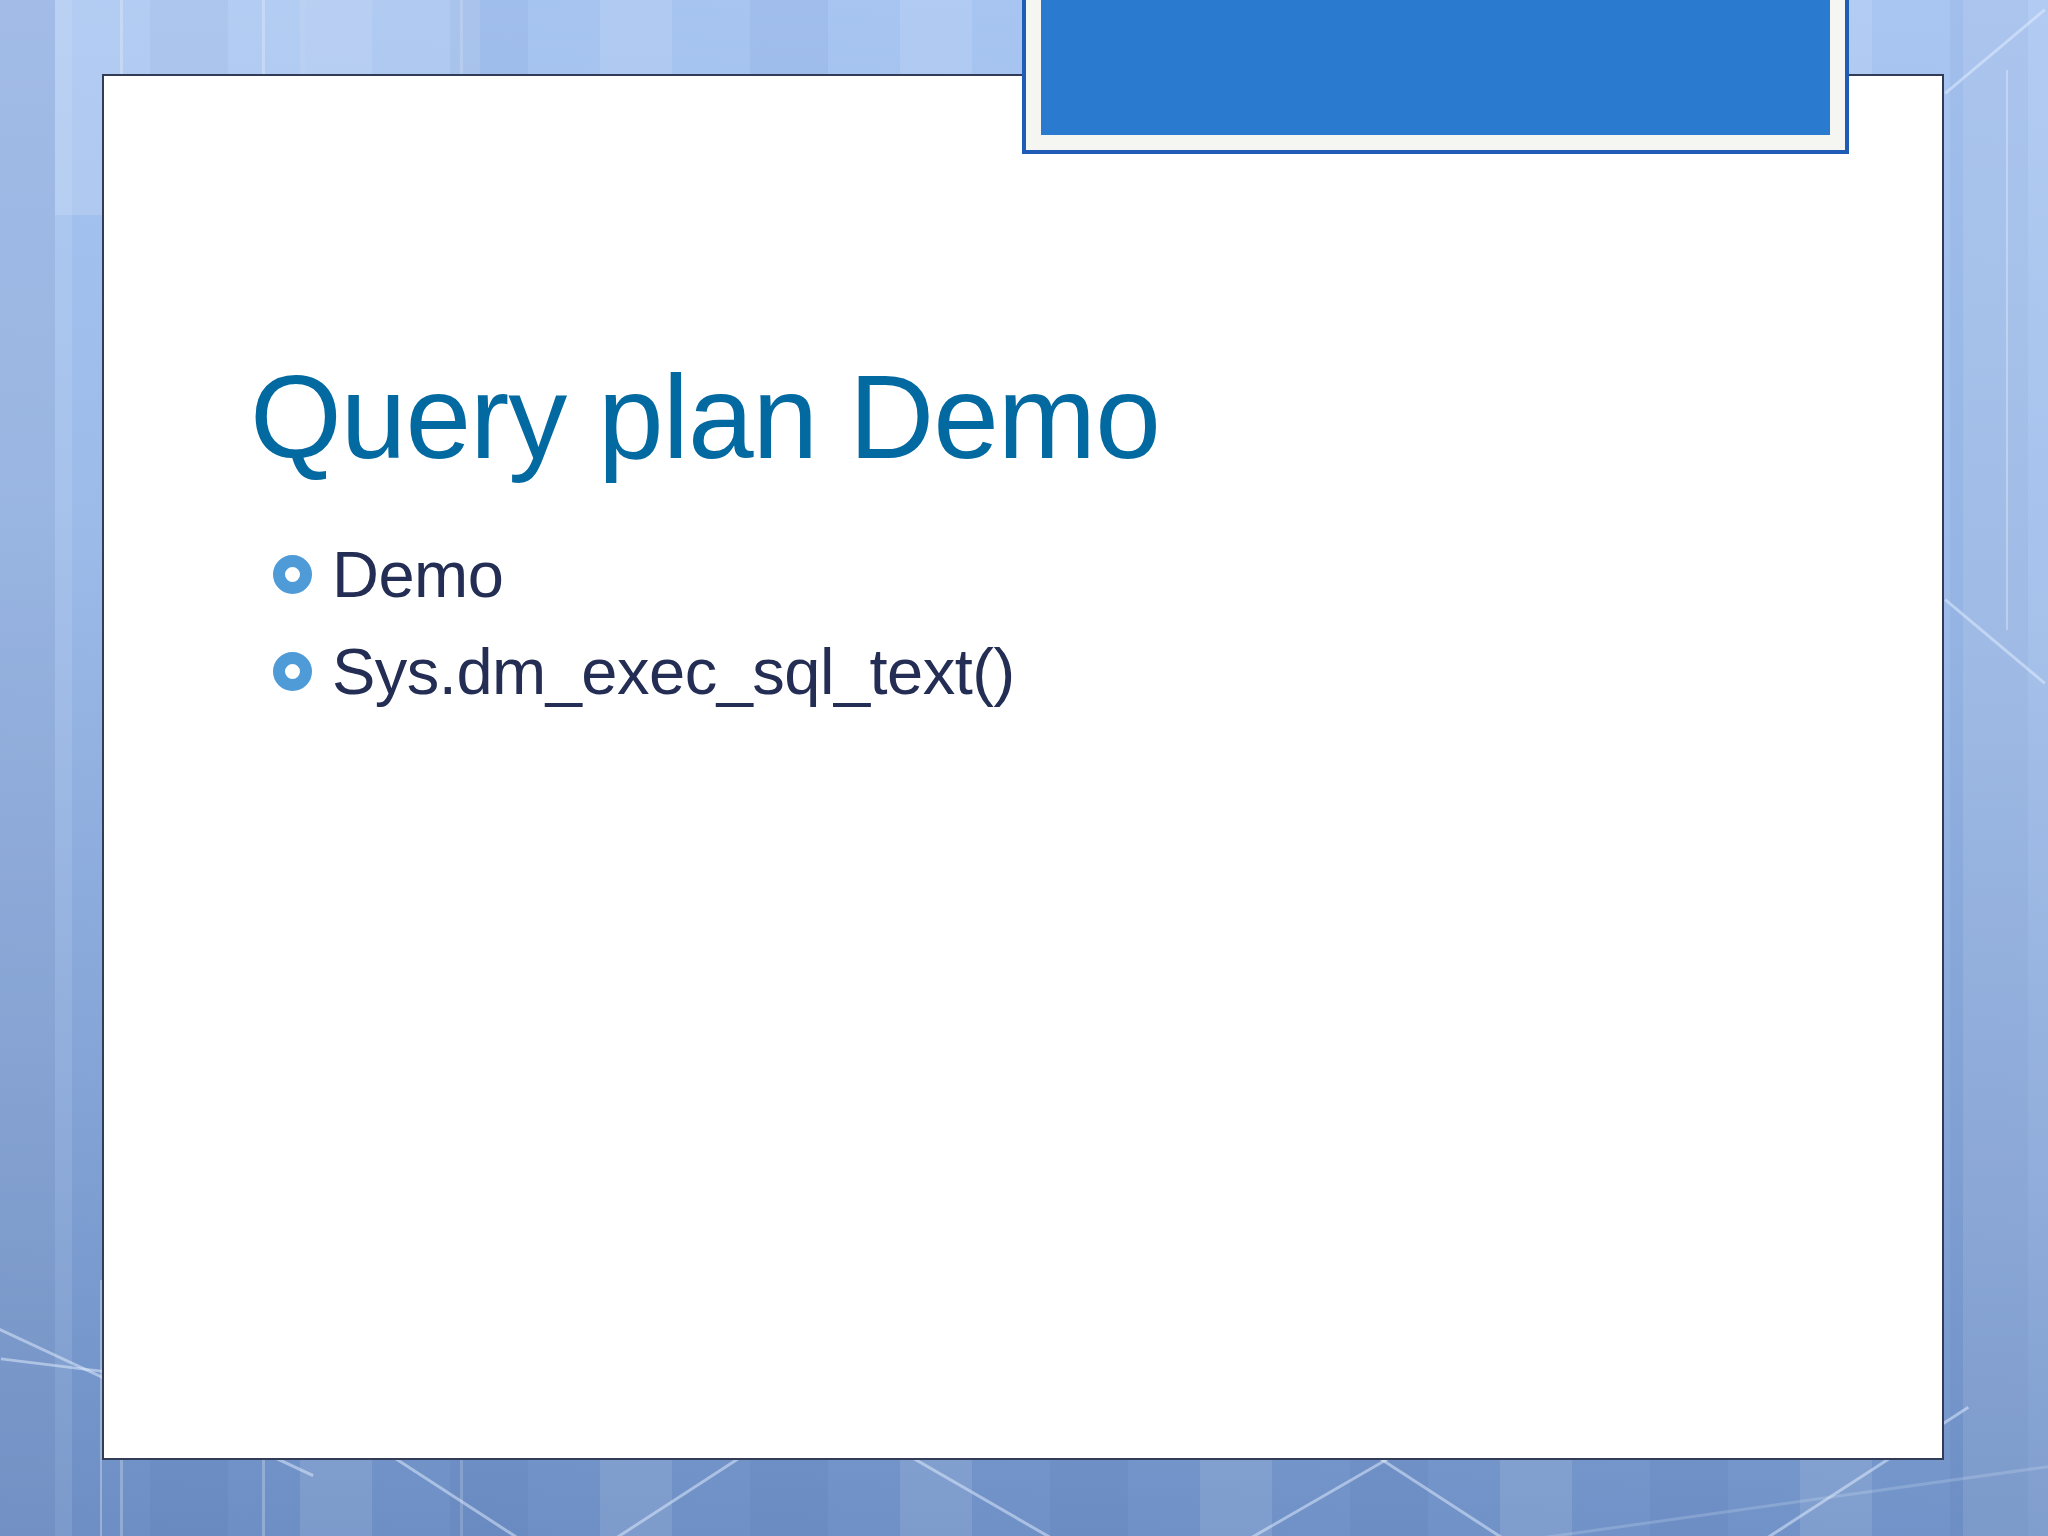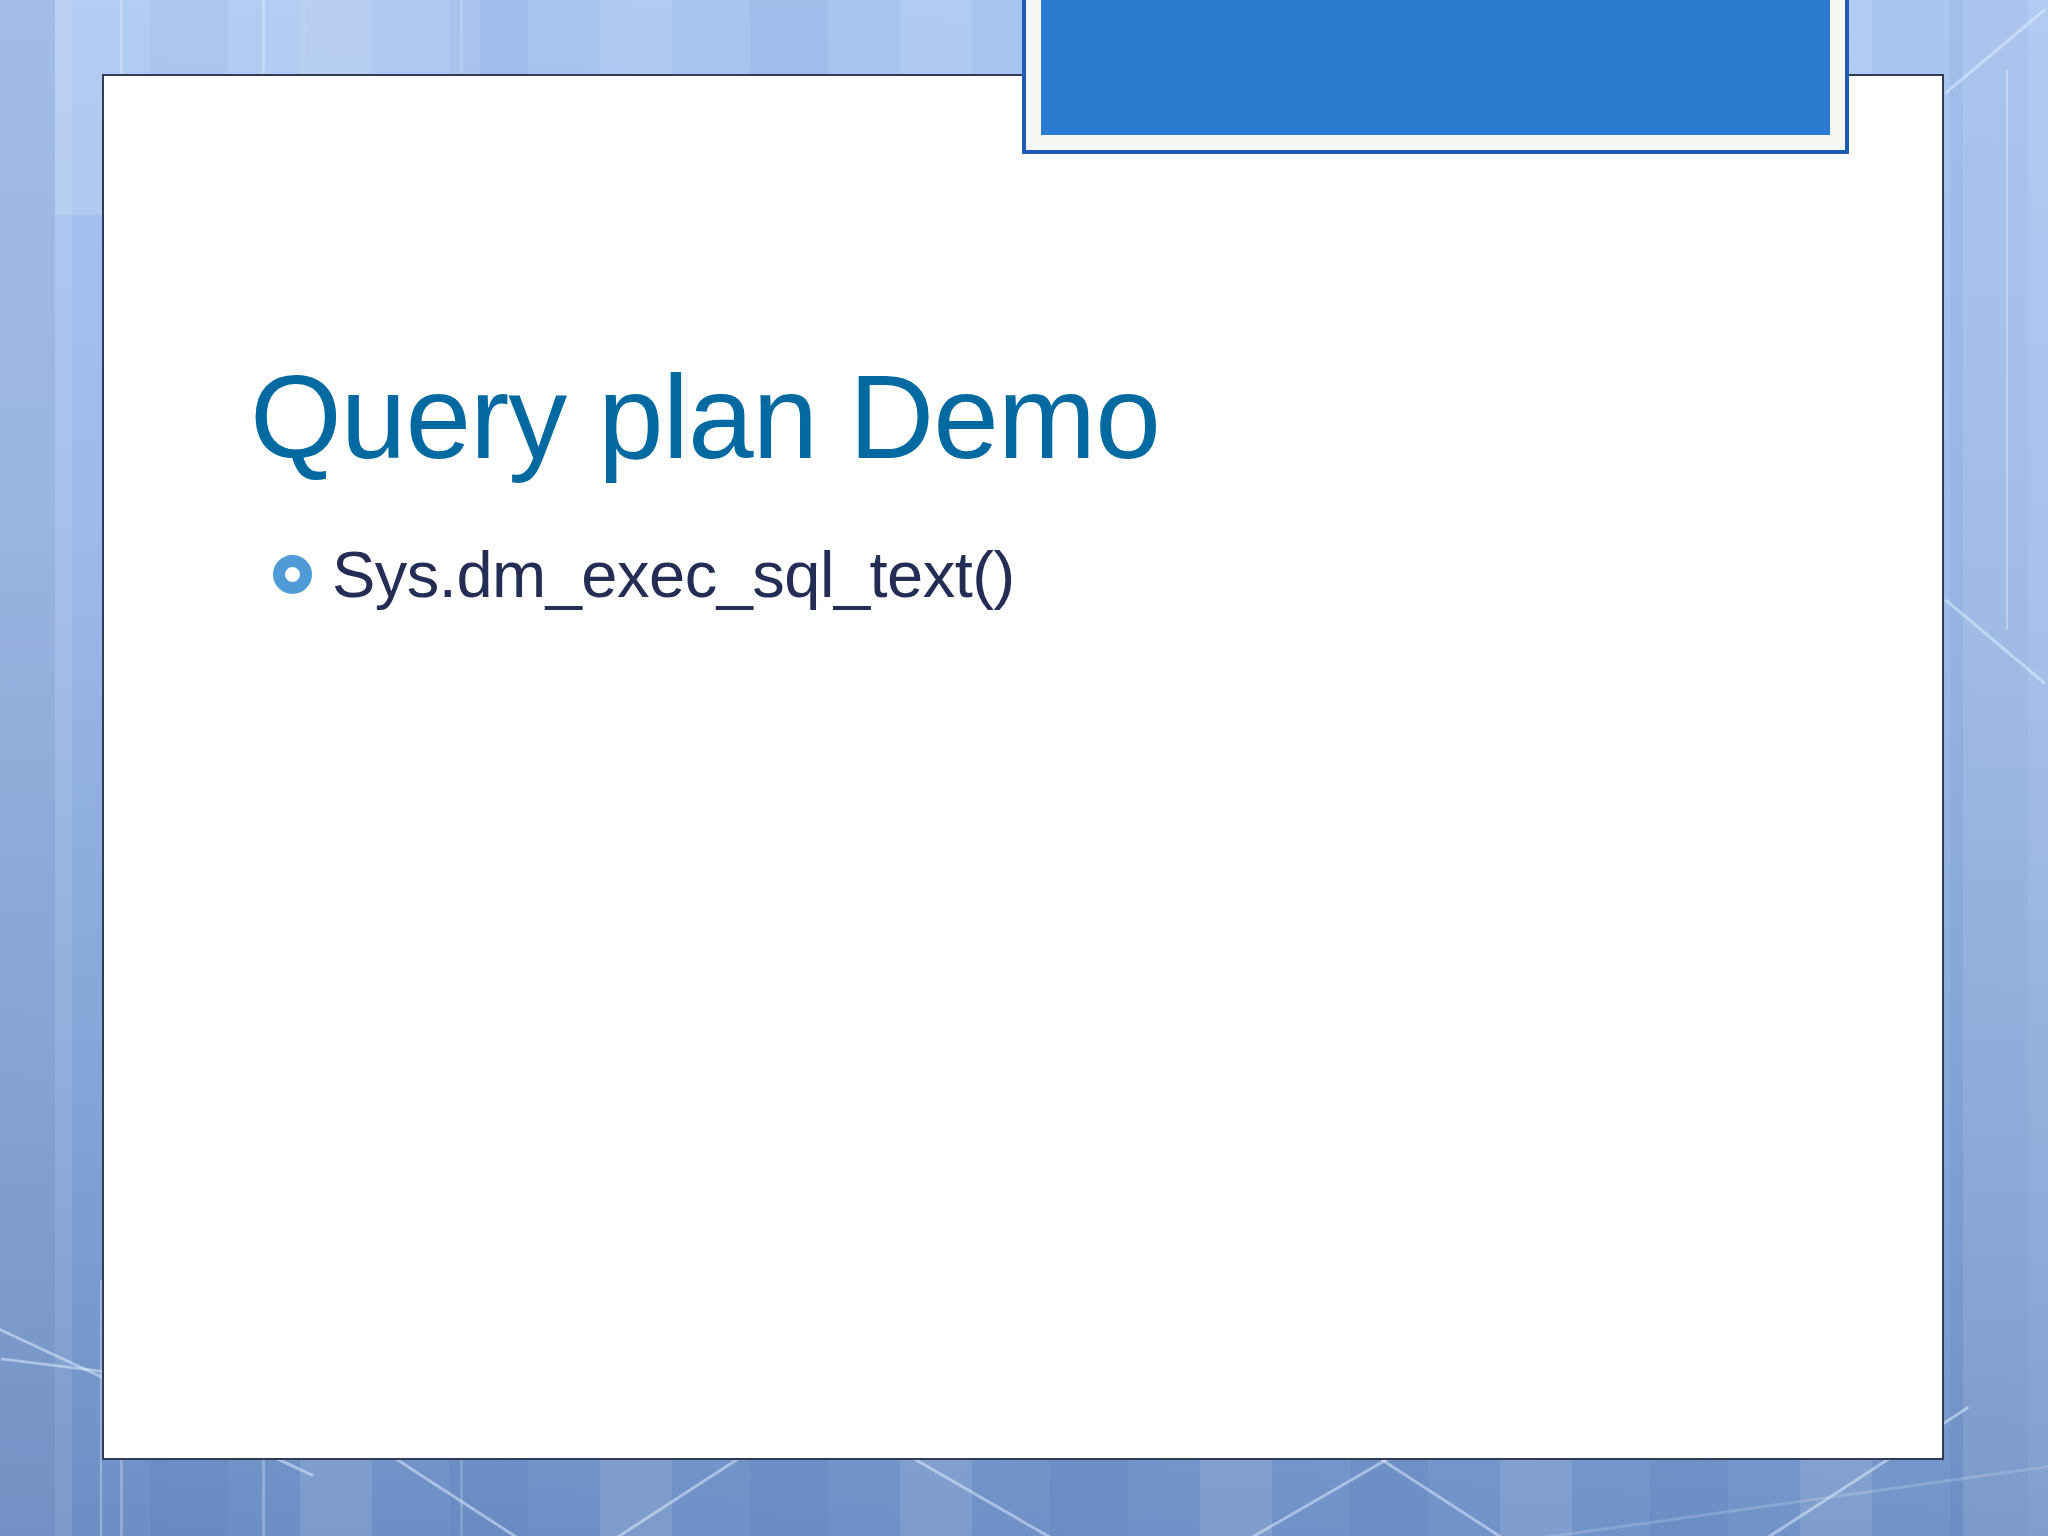--- a/index.html
+++ b/index.html
@@ -107,20 +107,24 @@
     <div class="dline d10"></div>
     <div class="dline d11"></div>
     <div class="dline d12"></div>
   </div>
 
   <div class="slide">
     <h1 class="slide-title">Query plan Demo</h1>
     <ul class="bullet-list">
       <li>
         <span class="bullet"></span>
+        <span>Demo</span>
+      </li>
+      <li>
+        <span class="bullet"></span>
         <span>Sys.dm_exec_sql_text()</span>
       </li>
     </ul>
   </div>
 
   <div class="accent-frame">
     <div class="accent-fill"></div>
   </div>
 
 </div>

